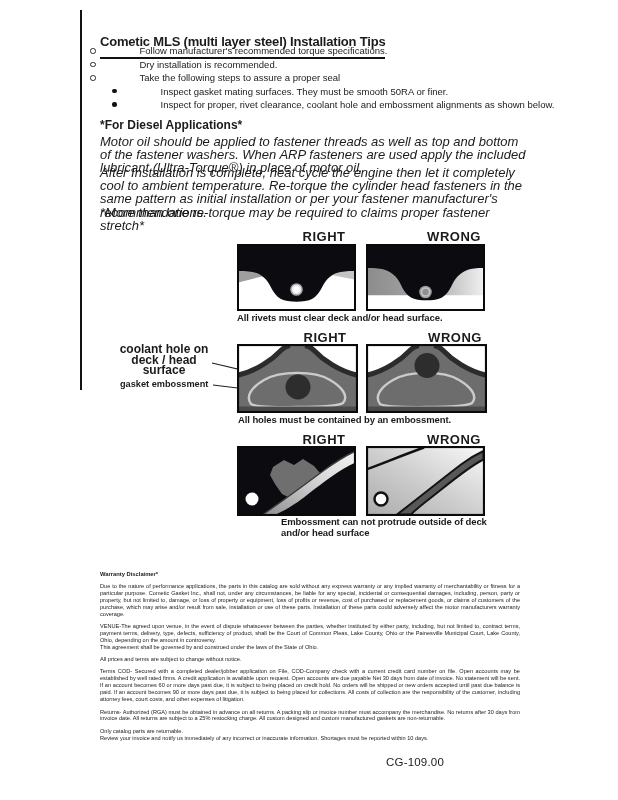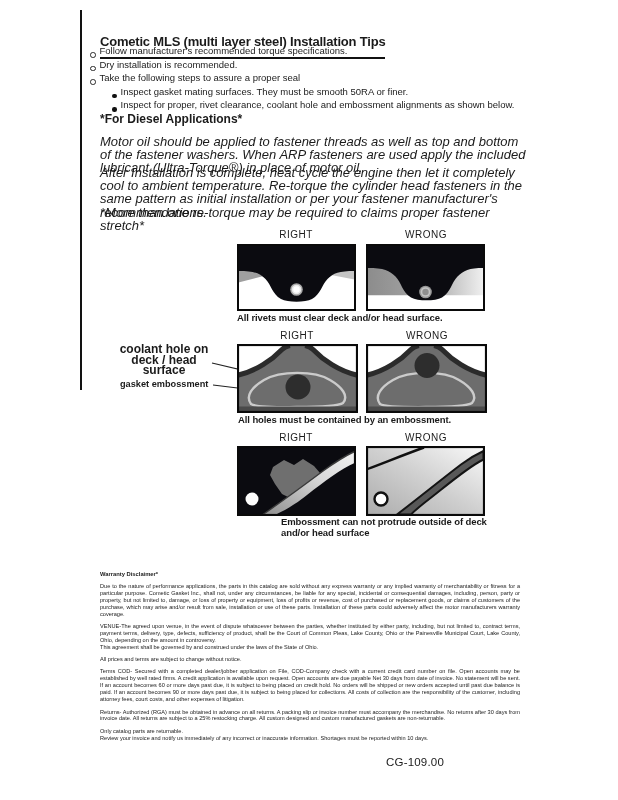--- a/index.html
+++ b/index.html
@@ -5,35 +5,35 @@
   html,body{margin:0;padding:0;background:#ffffff;}
   .page{position:relative;width:618px;height:800px;background:#ffffff;overflow:hidden;
         font-family:"Liberation Sans", sans-serif;color:#1b1b1b;}
 
   .revision-bar{position:absolute;left:80px;top:10px;width:2px;height:380px;background:#121212;}
 
   .title{position:absolute;left:100px;top:25px;font-size:13px;font-weight:bold;letter-spacing:-0.2px;}
   .title .title-text{border-bottom:2px solid #111;padding-bottom:8px;display:inline-block;}
 
   .tips{position:absolute;left:90px;top:44px;width:470px;font-size:9.5px;line-height:13.5px;}
-  .tip-row{display:flex;align-items:flex-end;}
+  .tip-row{display:flex;align-items:flex-start;gap:40px;}
   .tip-row.sub{margin-left:22px;}
   .marker-ring{flex:0 0 auto;width:3.5px;height:3.5px;border:1px solid #2a2a2a;border-radius:50%;
                margin:4px 4px 0 0;}
   .marker-dot{flex:0 0 auto;width:4.5px;height:4.5px;background:#111;border-radius:50%;
               margin:4px 4px 0 0;}
 
-  .diesel-heading{position:absolute;left:100px;top:112px;font-size:12px;font-weight:bold;}
+  .diesel-heading{position:absolute;left:100px;top:118px;font-size:12px;font-weight:bold;}
   .body-para{position:absolute;left:100px;width:426px;font-size:13px;line-height:13.2px;font-style:italic;}
   .p1{top:135px;}
   .p2{top:166px;}
   .note{top:206px;}
 
-  .rw-label{position:absolute;transform:translateX(-50%);font-size:10px;font-weight:normal;
-            letter-spacing:0.5px;white-space:nowrap;}
+  .rw-label{position:absolute;transform:translateX(-50%);font-size:13px;font-weight:bold;
+            letter-spacing:0.5px;white-space:nowrap;margin-left:28px;}
   .panel{position:absolute;line-height:0;}
   .caption{position:absolute;font-size:9.5px;font-weight:bold;letter-spacing:-0.1px;line-height:10.5px;}
 
   .callout-coolant{position:absolute;left:116px;top:344px;width:96px;text-align:center;
                    font-size:12px;font-weight:600;line-height:10.5px;}
   .callout-embossment{position:absolute;left:120px;top:379px;font-size:9.2px;font-weight:600;
                       white-space:nowrap;}
   .leader-lines{position:absolute;left:200px;top:355px;}
 
   .warranty{position:absolute;left:100px;top:571px;width:420px;font-size:5.6px;line-height:6.9px;

